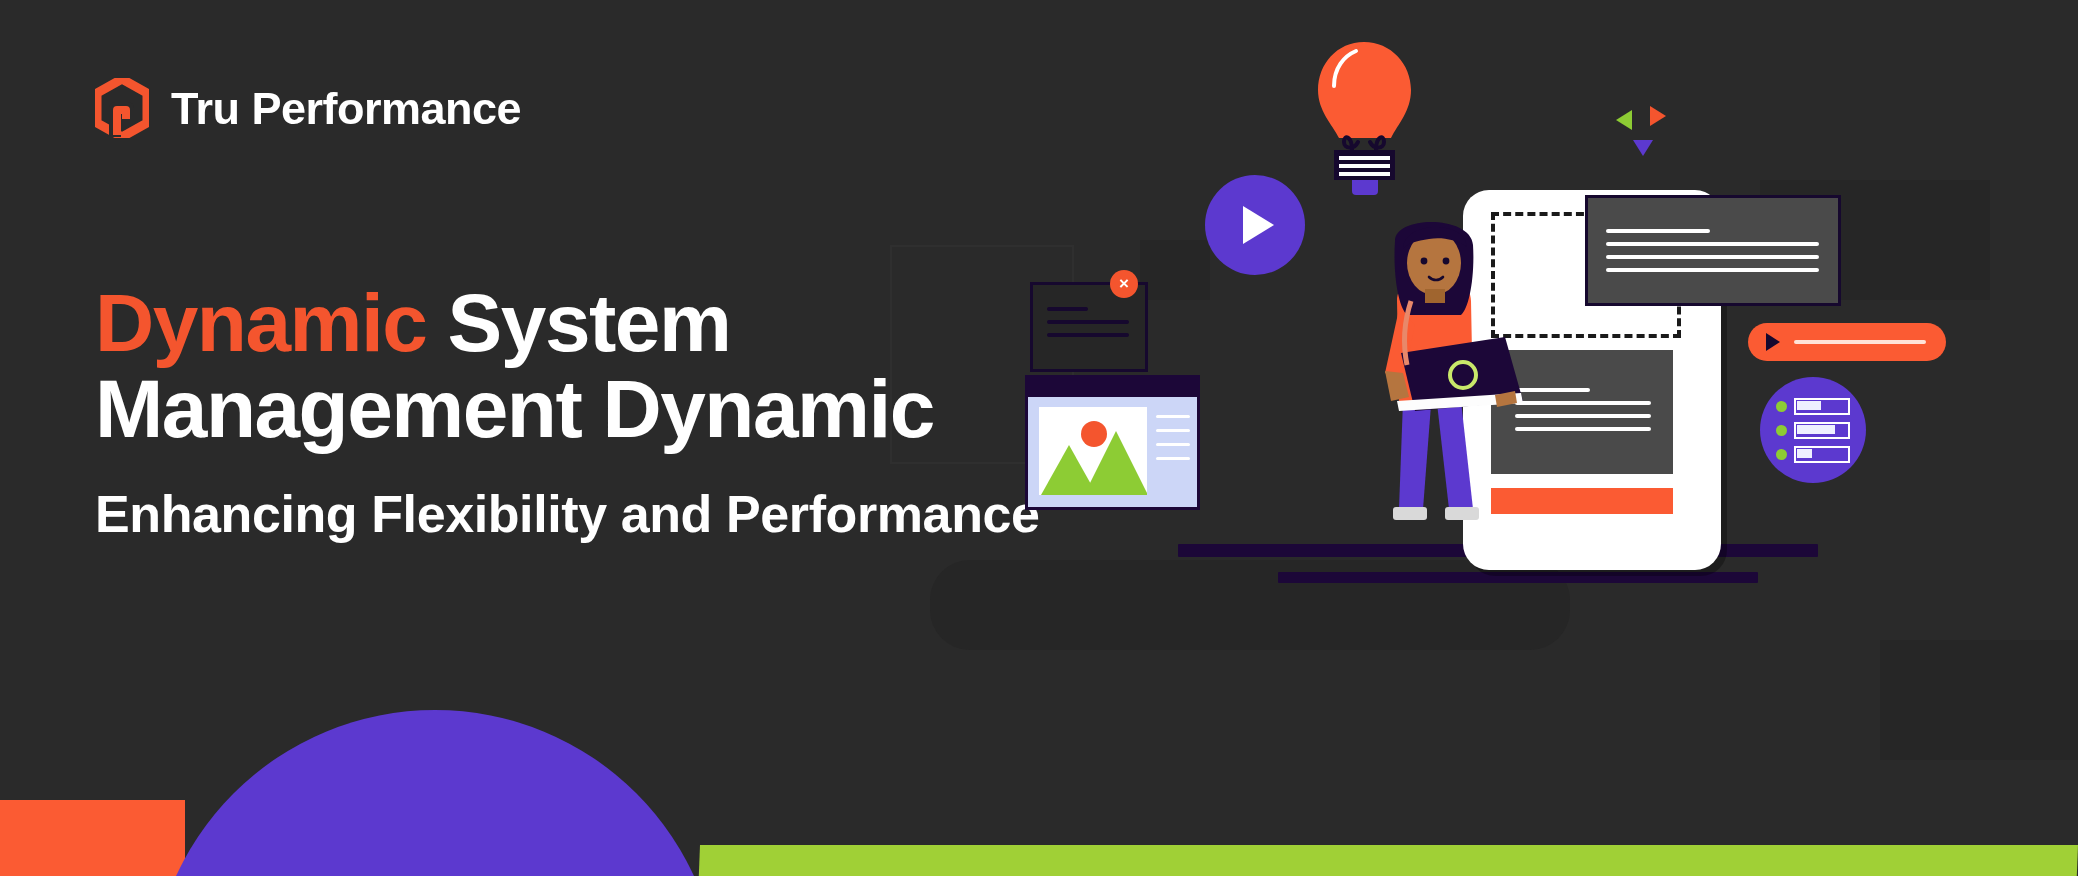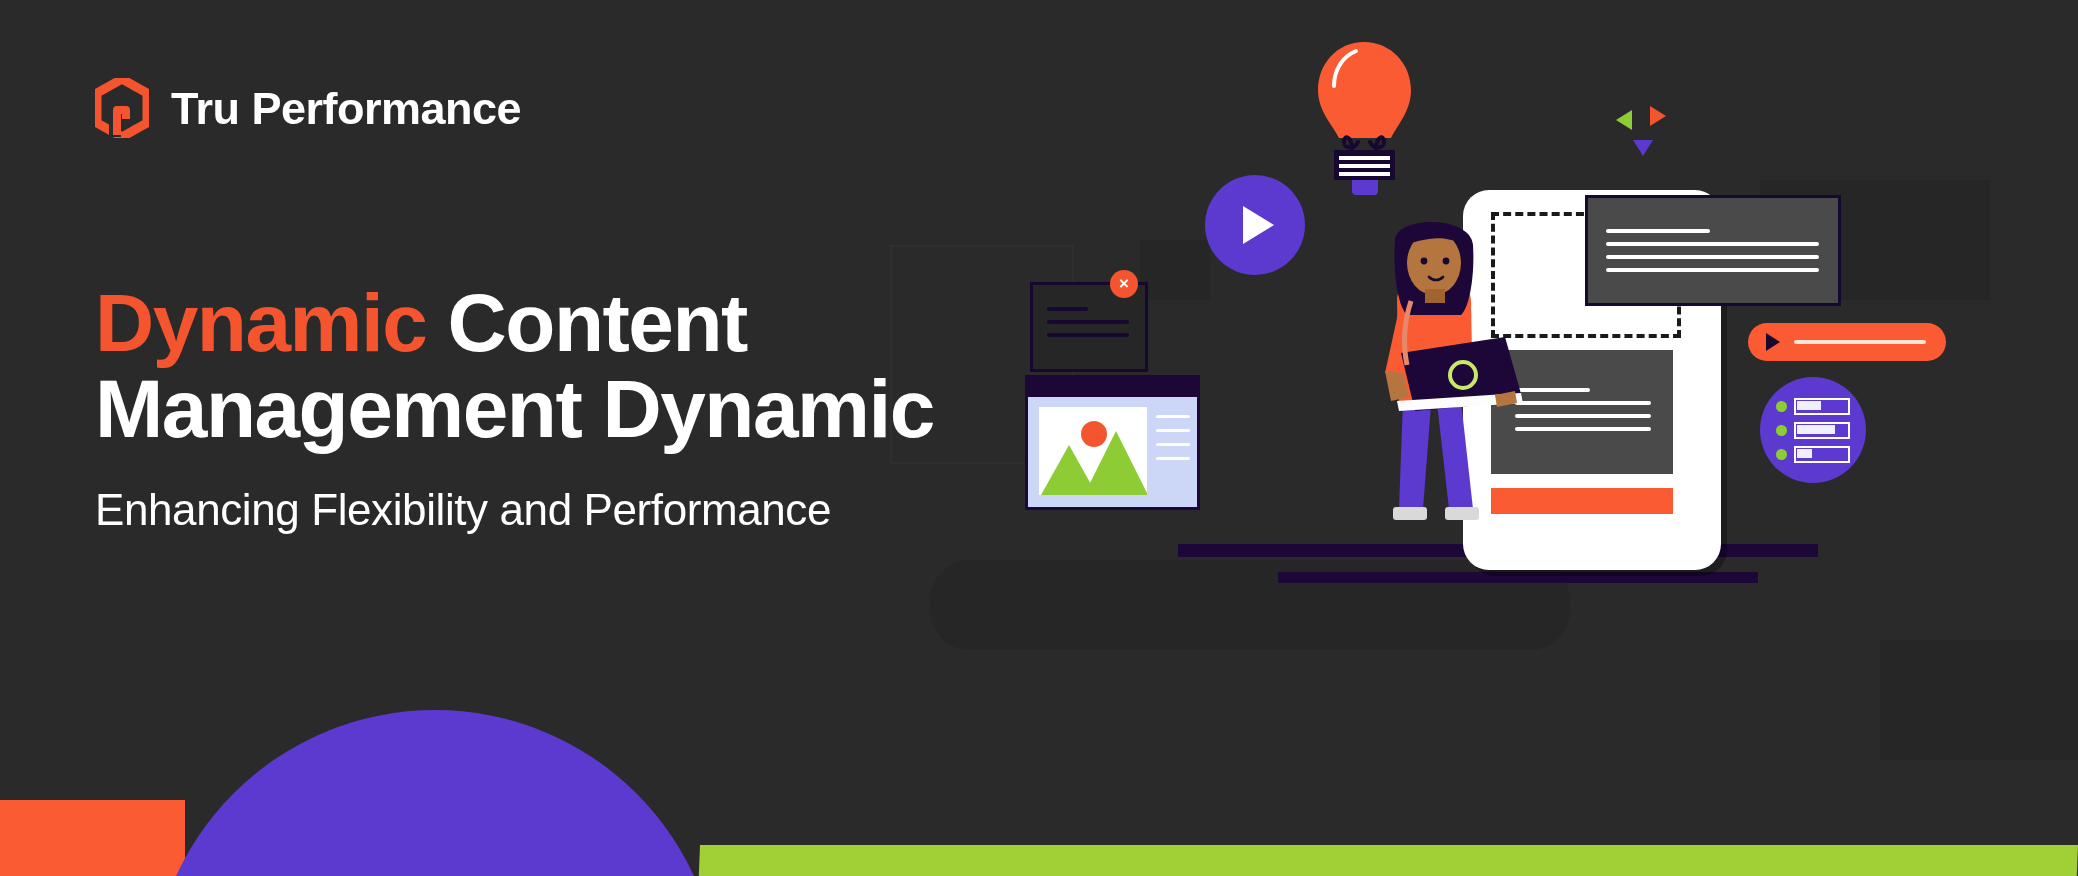--- a/index.html
+++ b/index.html
@@ -23,21 +23,21 @@
   }
 
   
   .copy{position:absolute;left:95px;top:280px;width:960px;}
   .headline{
     font-size:82px;font-weight:bold;line-height:1.05;
     color:#ffffff;letter-spacing:-1.5px;margin:0;
   }
   .headline .accent{color:#f4552e;text-align:center;}
   .subhead{
-    margin:34px 0 0 0;font-size:44px;font-weight:normal;
+    margin:34px 0 0 0;font-size:52px;font-weight:bold;
     color:#ffffff;letter-spacing:-0.4px;line-height:1.1;
   }
 
   
   .orange-block{position:absolute;left:0;top:800px;width:185px;height:76px;background:#fb5b33;}
   .purple-dome{position:absolute;left:150px;top:710px;width:570px;height:570px;border-radius:50%;background:#5c39cf;}
   .green-band{position:absolute;left:700px;top:845px;width:1378px;height:31px;background:#a0d036;
               transform:skewX(-2.2deg);transform-origin:left top;}
 
   
@@ -144,21 +144,21 @@
     <svg class="brand-mark" viewBox="0 0 54 60">
       <path d="M27 1 L52 15 L52 45 L27 59 L2 45 L2 15 Z" fill="none" stroke="#f4552e" stroke-width="9" stroke-linejoin="round"></path>
       <path d="M20 59 L20 30 L33 30 L33 42" fill="none" stroke="#2a2a2a" stroke-width="12" stroke-linejoin="round"></path>
       <path d="M22 57 L22 32 L31 32 L31 41" fill="none" stroke="#f4552e" stroke-width="8" stroke-linejoin="round"></path>
     </svg>
     <div class="brand-name">Tru Performance</div>
   </div>
 
   <div class="copy">
     <h1 class="headline">
-      <span class="accent">Dynamic</span><span> Content</span><br>
+      <span class="accent">Dynamic</span><span> System</span><br>
       <span>Management Dynamic</span>
     </h1>
     <p class="subhead">Enhancing Flexibility and Performance</p>
   </div>
 
   <div class="orange-block"></div>
   <div class="purple-dome"></div>
   <div class="green-band"></div>
 
   <div class="illo">

